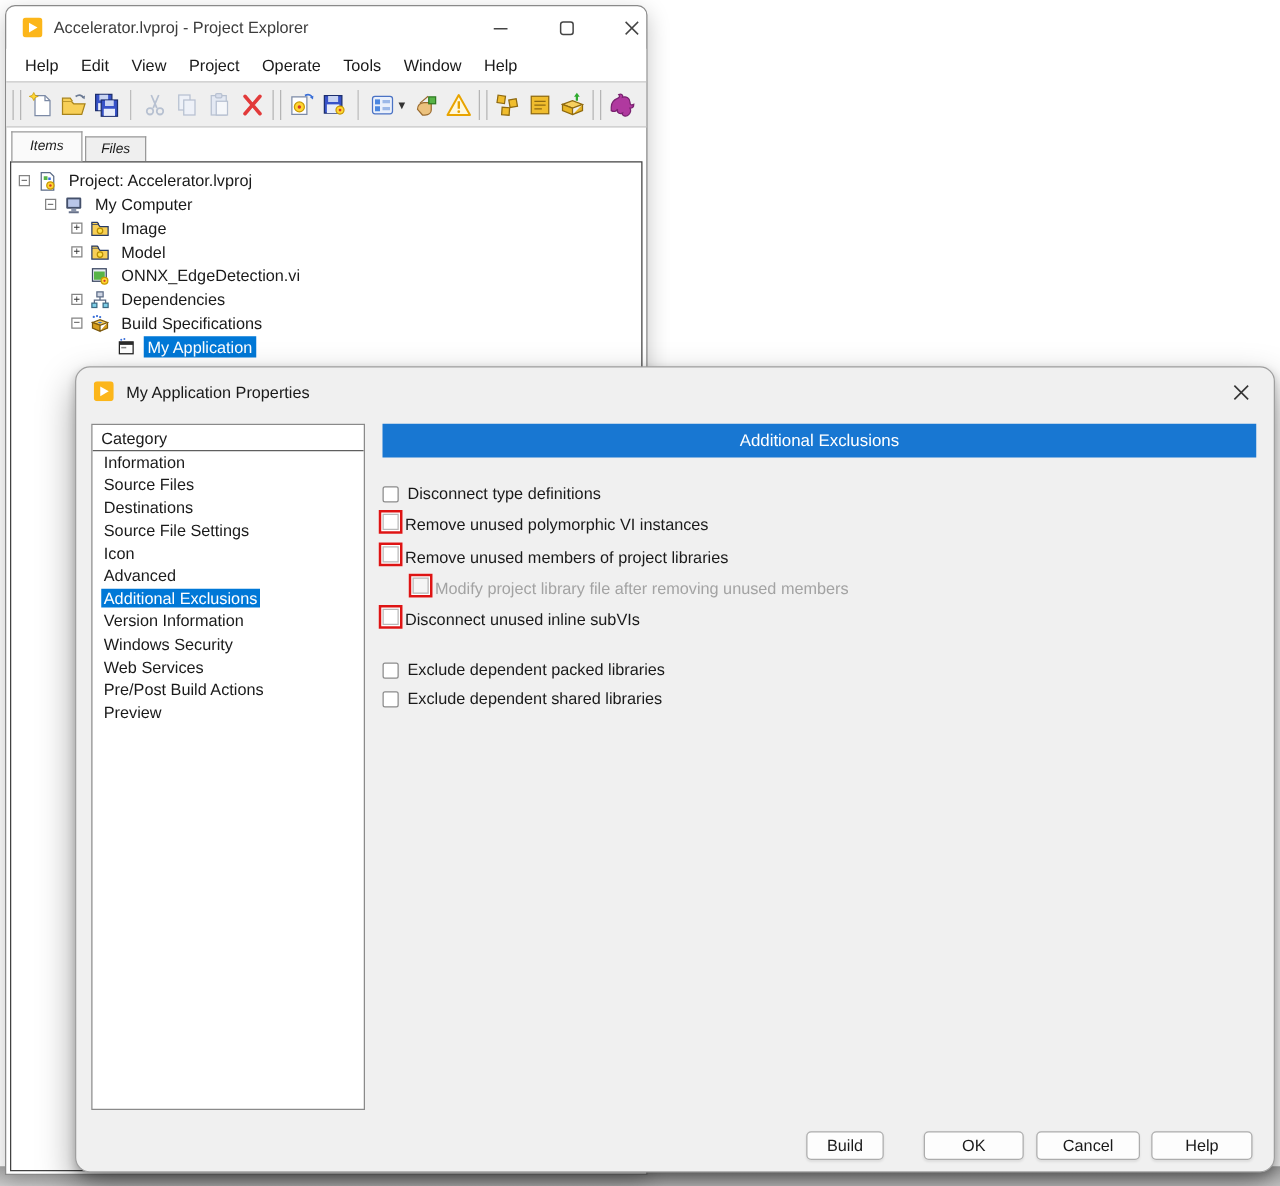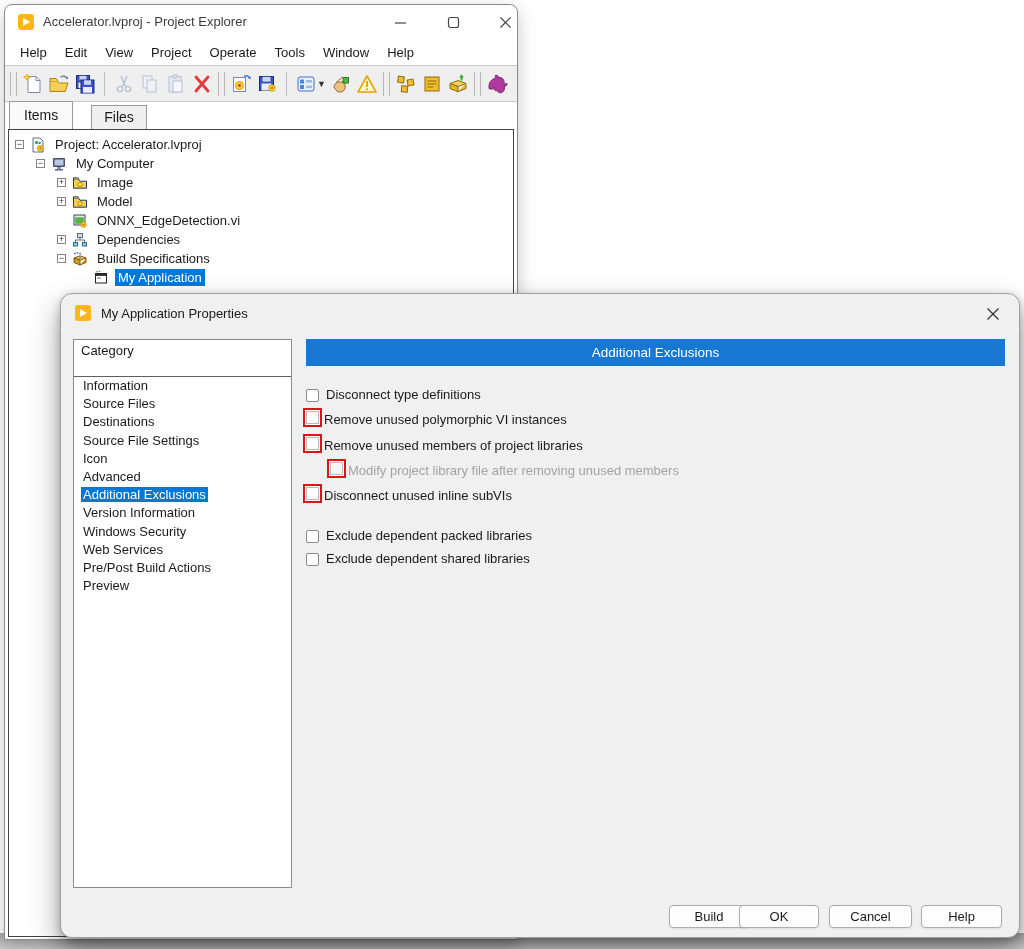--- a/index.html
+++ b/index.html
@@ -30,22 +30,22 @@
            border-top:1px solid #c9c9c9;border-bottom:1px solid #c9c9c9;
            display:flex;align-items:center;padding:0 2px;overflow:hidden;}
   .tbicon{width:26px;height:26px;display:flex;align-items:center;justify-content:center;cursor:default;flex:0 0 auto;}
   .tbicon svg{width:22px;height:22px;display:block;}
   .grip{width:7px;height:24px;flex:0 0 auto;margin:0 3px;
         border-left:1px solid #b5b5b5;border-right:1px solid #b5b5b5;}
   .tbsep{width:1px;height:24px;background:#bdbdbd;flex:0 0 auto;margin:0 6px;}
   .dd-arrow{font-size:9px;color:#333;margin:0 2px 0 -2px;flex:0 0 auto;}
 
   .tabrow{position:absolute;left:4px;top:97px;height:27px;display:flex;align-items:flex-end;}
-  .tab{font-size:14px;border:1px solid #9a9a9a;border-bottom:none;background:#efefef;
-       padding:3px 12px 4px;margin-right:18px;cursor:default;}
+  .tab{font-size:11px;border:1px solid #9a9a9a;border-bottom:none;background:#efefef;
+       padding:3px 12px 4px;margin-right:2px;cursor:default;font-style:italic;}
   .tab.sel{background:#fafafa;padding:5px 14px 6px;position:relative;z-index:2;}
 
   .treebox{position:absolute;left:3px;top:124px;width:506px;height:808px;background:#fff;
            border:1px solid #414141;padding-top:5px;overflow:hidden;}
   .trow{height:19px;display:flex;align-items:center;font-size:13px;white-space:nowrap;cursor:default;}
   .texp{width:9px;height:9px;border:1px solid #848484;background:#fff;flex:0 0 auto;
         font-size:9px;line-height:7px;text-align:center;color:#333;margin-right:6px;}
   .texp.none{border:none;background:transparent;}
   .ticon{width:16px;height:16px;flex:0 0 auto;margin-right:6px;}
   .ticon svg{width:16px;height:16px;display:block;}
@@ -57,21 +57,21 @@
           border:1px solid #9f9f9f;border-radius:12px;z-index:2;
           box-shadow:0 14px 30px rgba(0,0,0,.38),0 3px 8px rgba(0,0,0,.22);}
   .dlg-titlebar{position:relative;height:40px;}
   .dlg-logo{position:absolute;left:14px;top:11px;width:16px;height:16px;}
   .dlg-title{position:absolute;left:40px;top:12px;font-size:13px;color:#1a1a1a;}
   .dlg-close{position:absolute;right:16px;top:10px;width:20px;height:20px;display:flex;align-items:center;justify-content:center;cursor:default;}
   .dlg-close svg{width:14px;height:14px;stroke:#333;stroke-width:1.3;fill:none;}
 
   .cat-list{position:absolute;left:12px;top:45px;width:219px;height:549px;background:#fff;
             border:1px solid #8a8a8a;font-size:13px;overflow:hidden;}
-  .cat-header{padding:3px 0 18px 7px;border-bottom:1px solid #5f5f5f;color:#1a1a1a;}
+  .cat-header{padding:3px 0 2px 7px;border-bottom:1px solid #5f5f5f;color:#1a1a1a;}
   .cat-item{height:18.2px;line-height:18.2px;padding-left:7px;white-space:nowrap;cursor:default;}
   .cat-item span{padding:0 2px;}
   .cat-item.sel span{background:#0078d7;color:#fff;}
 
   .panel-title{position:absolute;left:245px;top:45px;width:699px;height:27px;background:#1877d2;
                color:#fff;font-size:13.5px;display:flex;align-items:center;justify-content:center;}
 
   .opt{position:absolute;display:flex;align-items:flex-end;height:19px;font-size:13px;white-space:nowrap;}
   .cb{width:13px;height:13px;border:1px solid #8b8b8b;border-radius:2px;background:#fff;flex:0 0 auto;}
   .modwrap{border:2px solid #de1414;padding:1px;background:#fff;flex:0 0 auto;display:inline-flex;}
@@ -428,19 +428,19 @@
         <div class="opt" style="left:245px;top:230px">
     <span class="cb"></span>
           <span class="lbl">Exclude dependent packed libraries</span>
   </div>
         <div class="opt" style="left:245px;top:253px">
     <span class="cb"></span>
           <span class="lbl">Exclude dependent shared libraries</span>
   </div>
       </div>
     <div id="dlgButtons">
-        <button class="dlg-btn" style="left:608px;width:80px">Build</button>
+        <button class="dlg-btn" style="left:584px;width:62px">Build</button>
         <button class="dlg-btn" style="left:678px;width:80px">OK</button>
         <button class="dlg-btn" style="left:768px;width:83px">Cancel</button>
         <button class="dlg-btn" style="left:860px;width:81px">Help</button>
       </div>
   </div>
 </div>
 
 </body></html>

